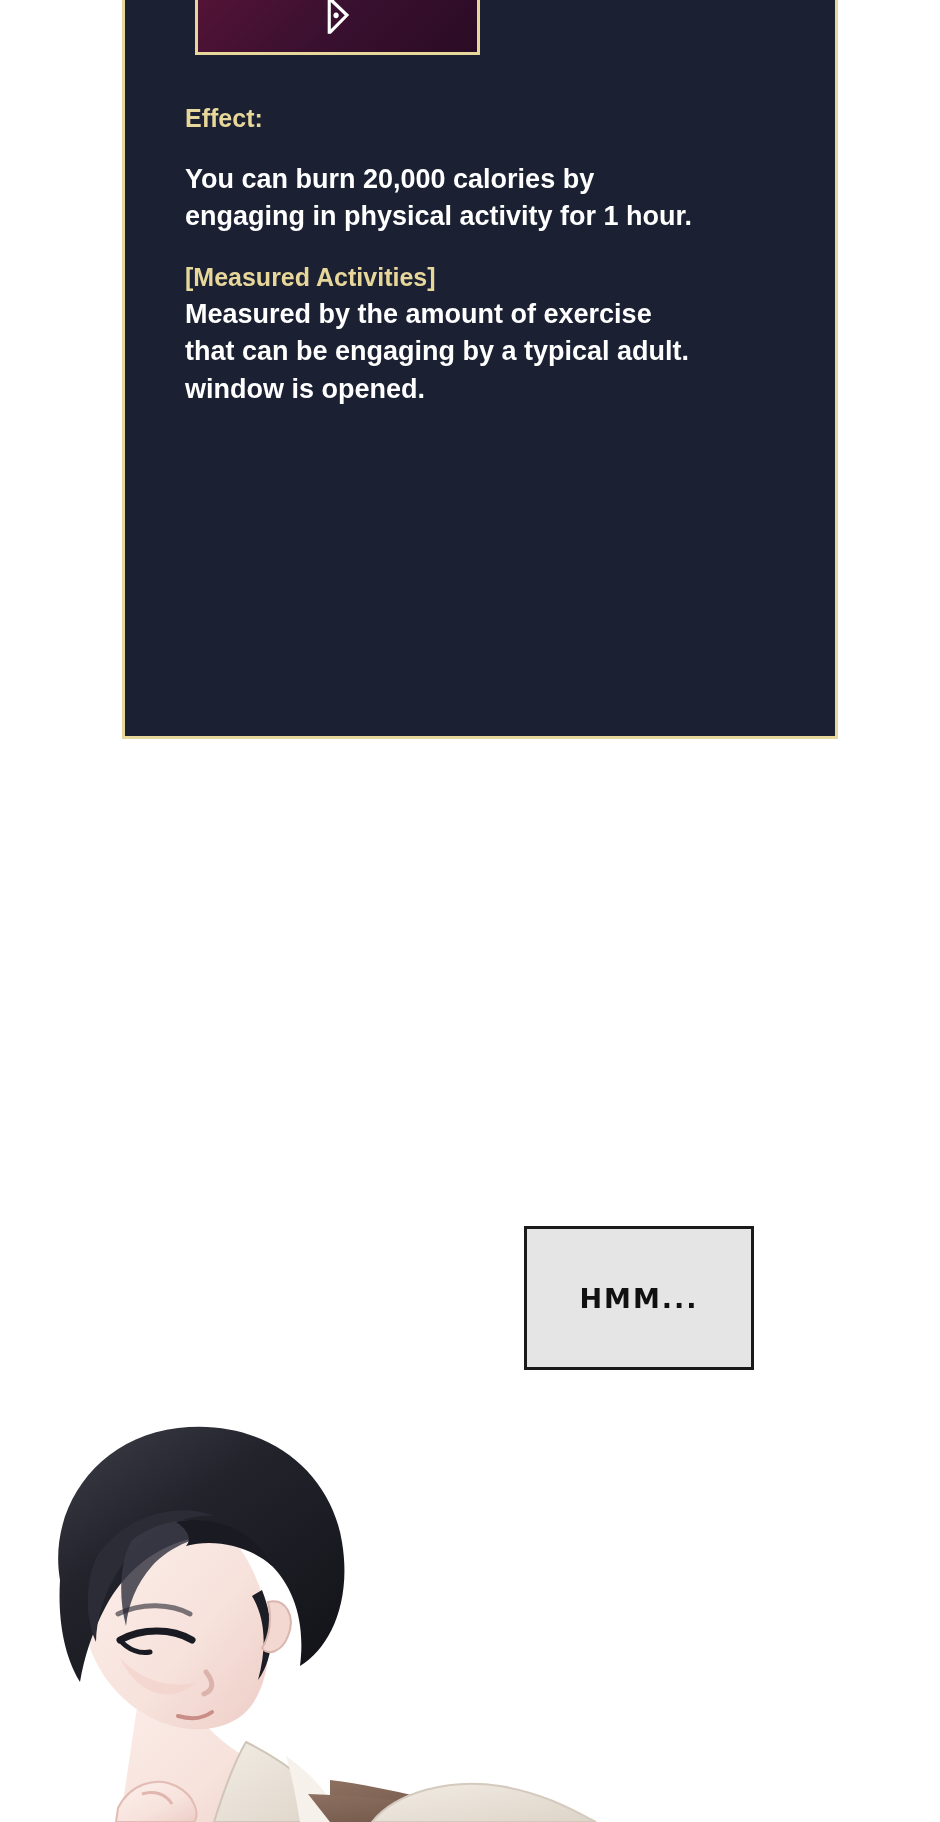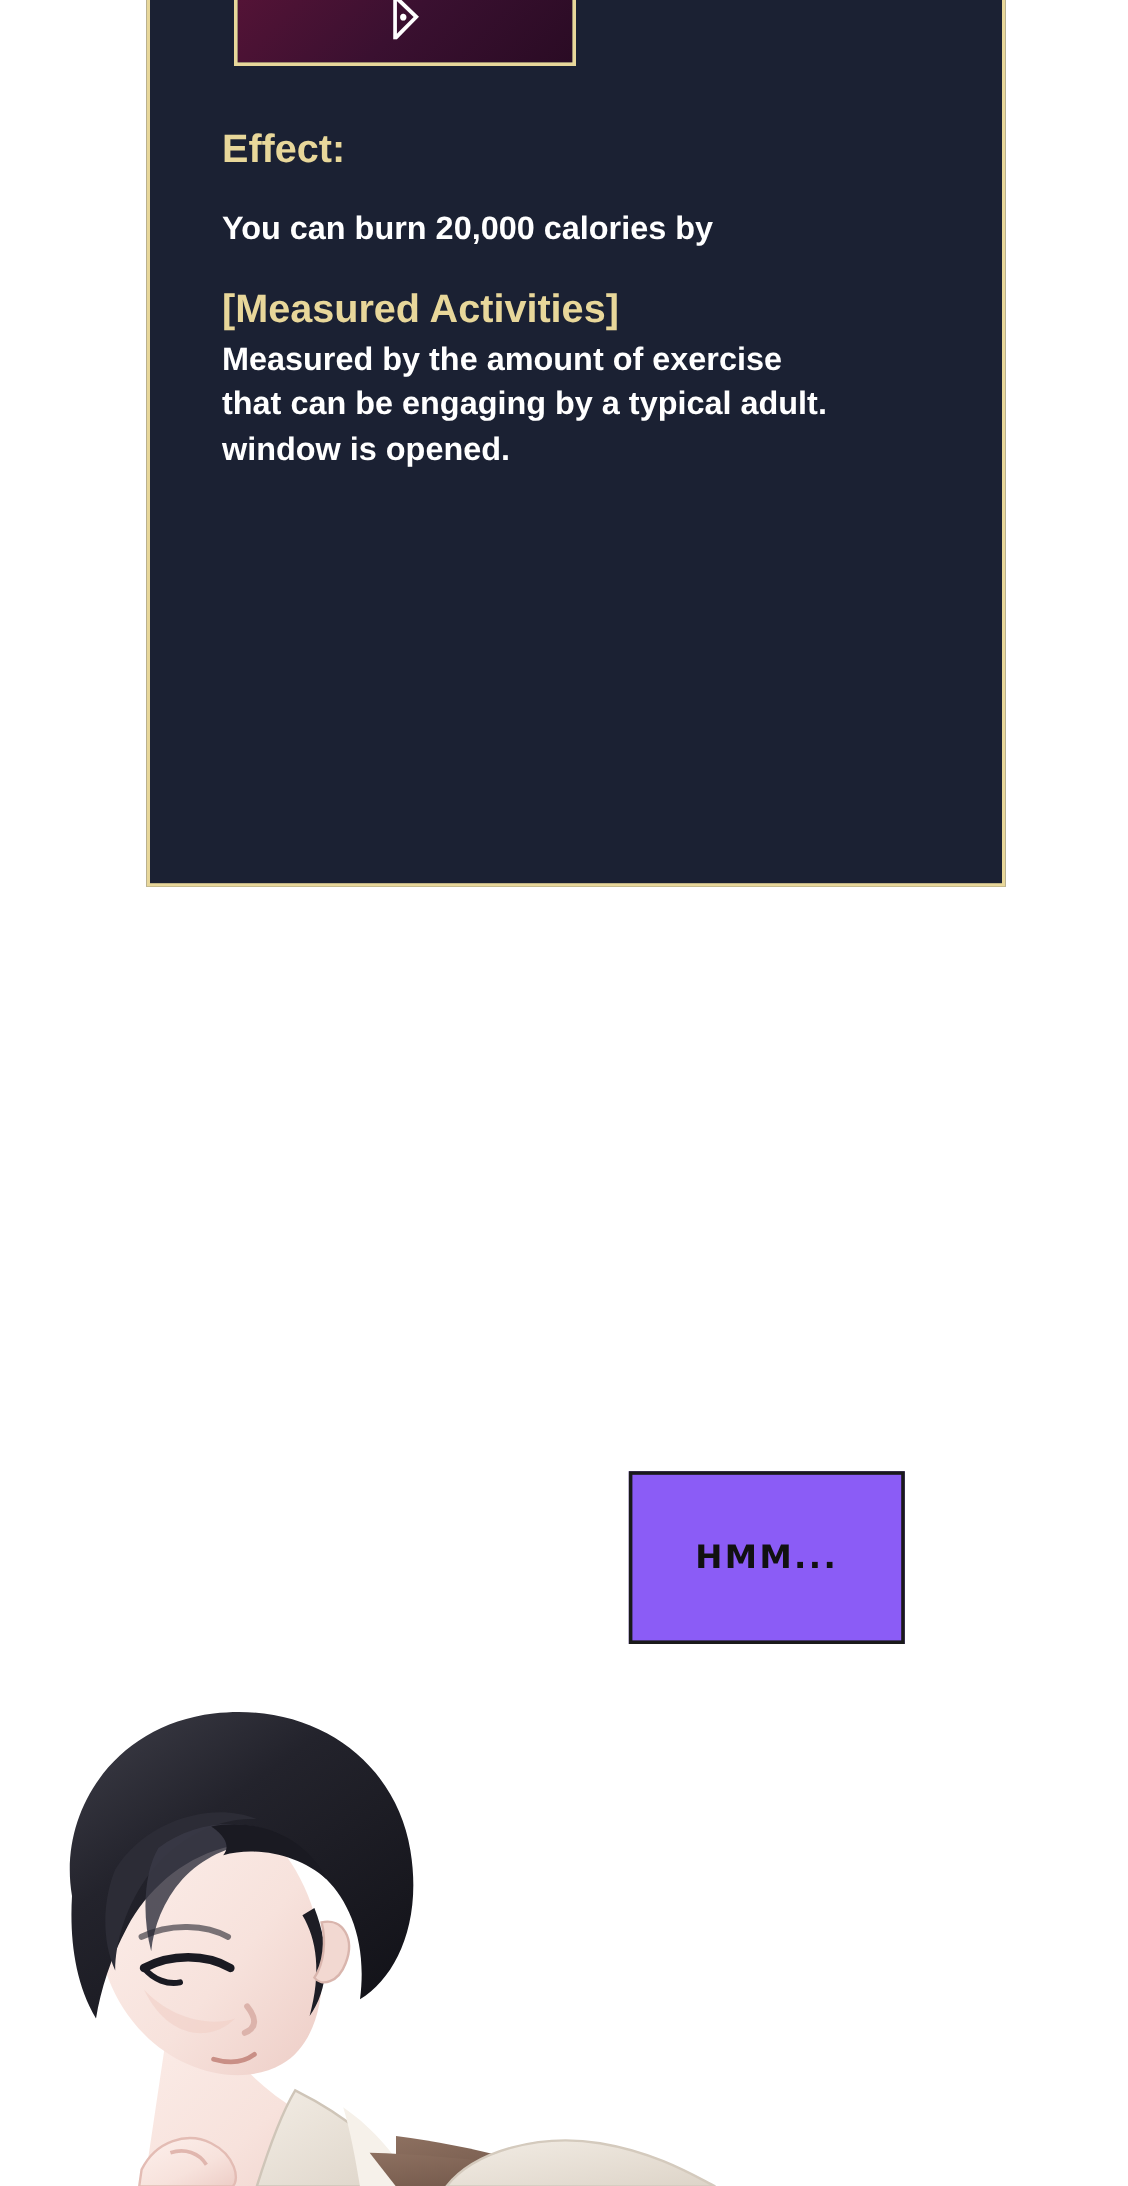--- a/index.html
+++ b/index.html
@@ -61,39 +61,39 @@
     left: 60px;
     top: 158px;
     width: 600px;
   }
 
   .block {
     margin-bottom: 24px;
   }
   .block-head {
     color: #e8d79a;
-    font-size: 33px;
+    font-size: 25px;
     line-height: 1.42;
     font-weight: 600;
   }
   .block-text {
     color: #ffffff;
     font-size: 27px;
     line-height: 1.40;
     font-weight: 600;
   }
 
   
   #speech-box {
     position: absolute;
     left: 524px;
     top: 1226px;
     width: 230px;
     height: 144px;
-    background: #8b5cf6;
+    background: #e5e5e5;
     border: 3px solid #1a1a1a;
     box-sizing: border-box;
   }
   #speech-text {
     position: absolute;
     left: 0;
     top: 50%;
     transform: translateY(-50%);
     width: 100%;
     text-align: center;
@@ -131,20 +131,21 @@
   </div>
 
   <div id="skill-body">
 
     <div class="block">
       <div class="block-head">Effect:</div>
     </div>
 
     <div class="block">
       <div class="block-text">You can burn 20,000 calories by</div>
+      <div class="block-text">engaging in physical activity for 1 hour.</div>
     </div>
 
     <div class="block">
       <div class="block-head">[Measured Activities]</div>
       <div class="block-text">Measured by the amount of exercise</div>
       <div class="block-text">that can be engaging by a typical adult.</div>
       <div class="block-text">window is opened.</div>
     </div>
 
   </div>

